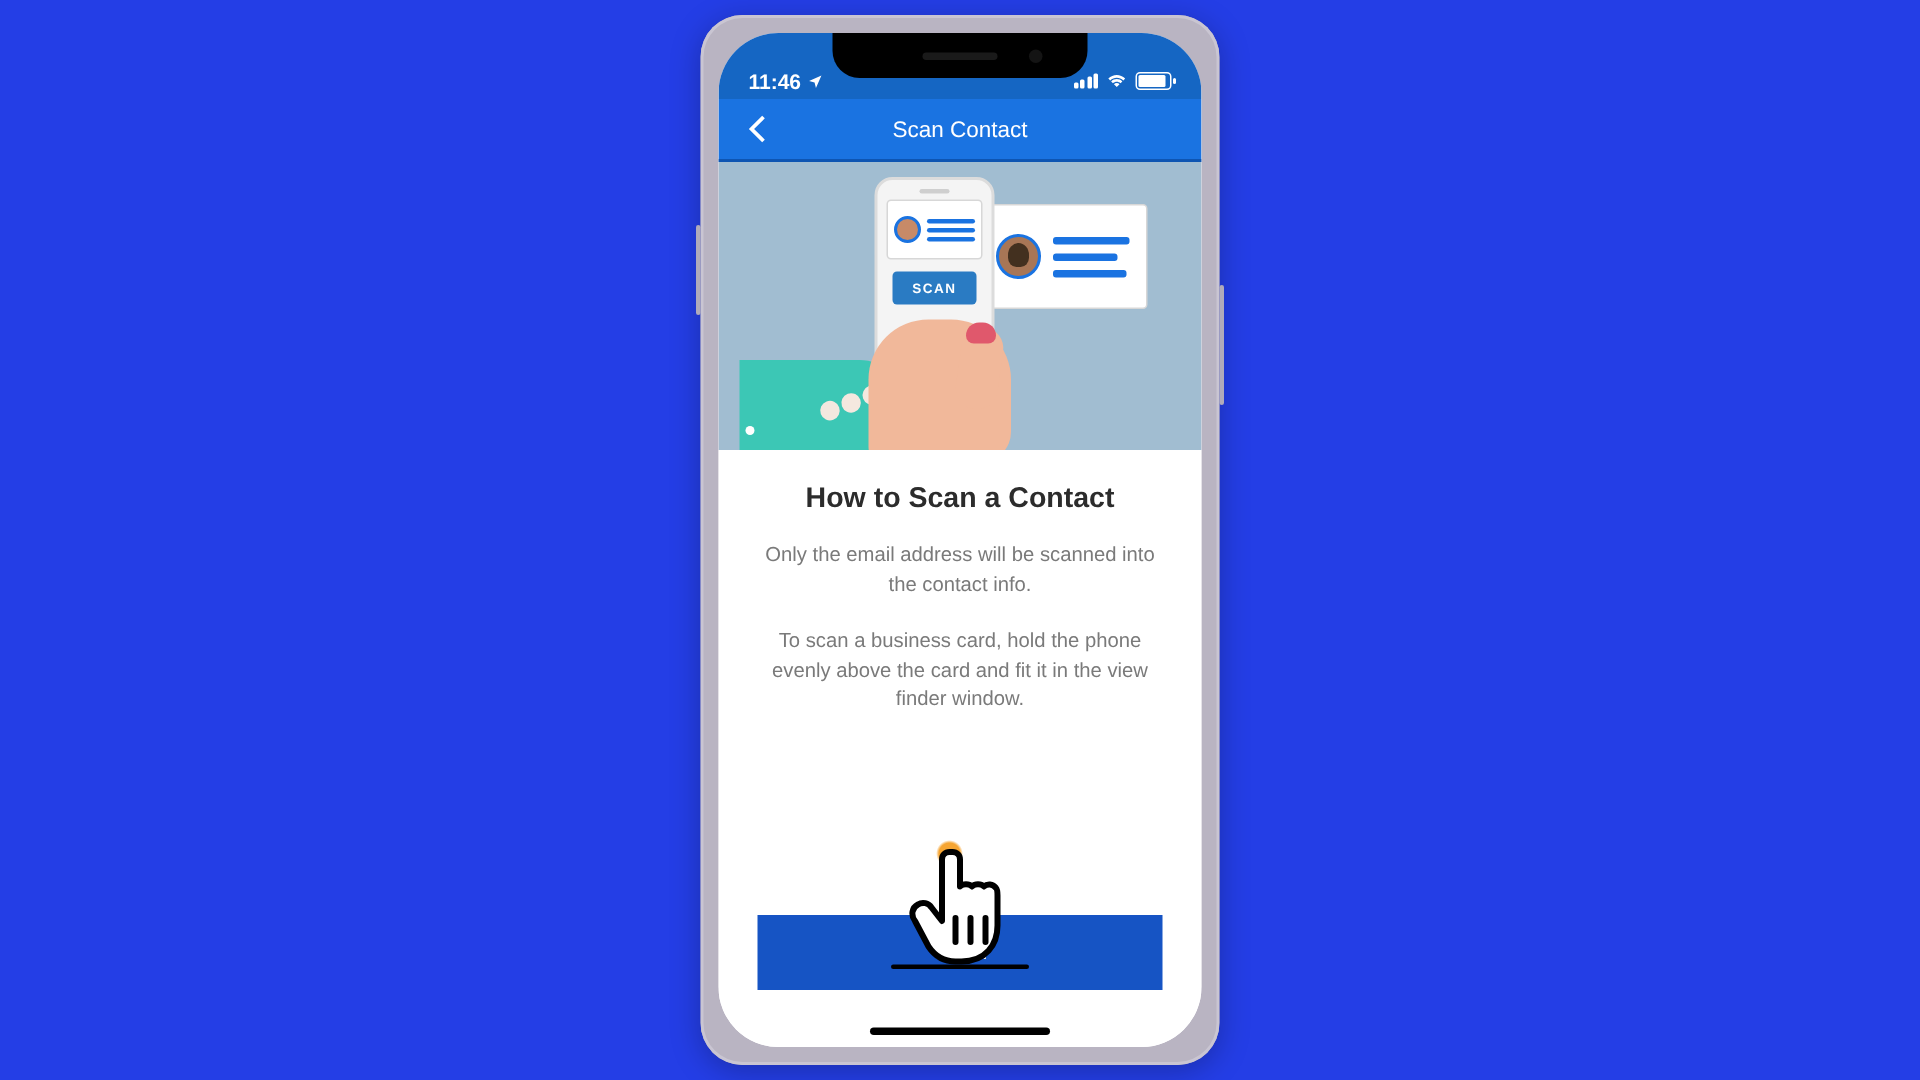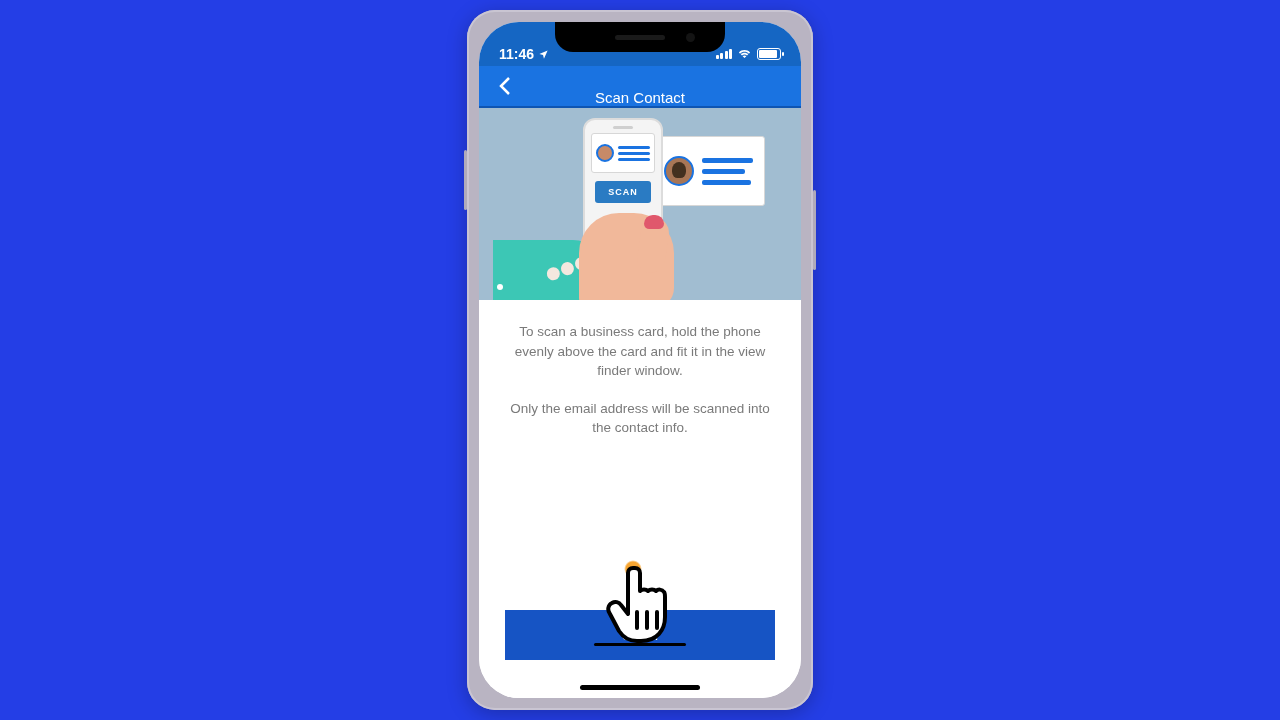--- a/index.html
+++ b/index.html
@@ -86,21 +86,21 @@
   .battery{width:24px;height:12px;border:1.5px solid #fff;border-radius:3px;position:relative;}
   .battery::after{content:"";position:absolute;right:-4px;top:3px;width:2px;height:4px;background:#fff;border-radius:1px;}
   .battery-fill{position:absolute;left:1px;top:1px;bottom:1px;width:80%;background:#fff;border-radius:1px;}
 
   .nav-bar {
     height: 42px;
     background:#1a73e1;
     border-bottom:2px solid #0e55b2;
     color:#fff;
     display:flex;
-    align-items:flex-end;
+    align-items:center;
     justify-content:center;
     position:relative;
     font-size:15px;
   }
   .back-btn{
     position:absolute;left:10px;top:0;bottom:0;width:32px;
     display:flex;align-items:center;justify-content:center;
     cursor:pointer;
   }
   .back-btn svg{width:12px;height:20px;stroke:#fff;stroke-width:2.5;fill:none;}
@@ -251,22 +251,23 @@
         <div class="hand">
             <div class="palm"></div>
             <div class="thumb"></div>
             <div class="nail"></div>
           </div>
       </div>
       <div class="dot-ind"></div>
     </div>
 
     <div class="content">
+      <h2>How to Scan a Contact</h2>
+      <p>Only the email address will be scanned into the contact info.</p>
       <p>To scan a business card, hold the phone evenly above the card and fit it in the view finder window.</p>
-      <p>Only the email address will be scanned into the contact info.</p>
       <div class="spacer"></div>
       <div class="primary-btn">
         <span>Scan</span>
 
         <div class="pointer">
           <div class="tap-dot"></div>
           <svg viewBox="0 0 70 84">
             <path fill="#fff" stroke="#000" stroke-width="4" stroke-linejoin="round" d="M28 6c3 0 5 2 5 5v18c2-2 6-2 8 0 2-2 6-2 8 0 2-2 6-2 8 1 1 1 1 3 1 5v20c0 13-8 24-24 24H30c-8 0-14-4-18-10L3 52c-3-4-2-9 2-11 3-2 7-1 9 2l7 9V11c0-3 2-5 5-5z"></path>
             <line x1="30" y1="50" x2="30" y2="66" stroke="#000" stroke-width="4" stroke-linecap="round"></line>
             <line x1="40" y1="50" x2="40" y2="66" stroke="#000" stroke-width="4" stroke-linecap="round"></line>

